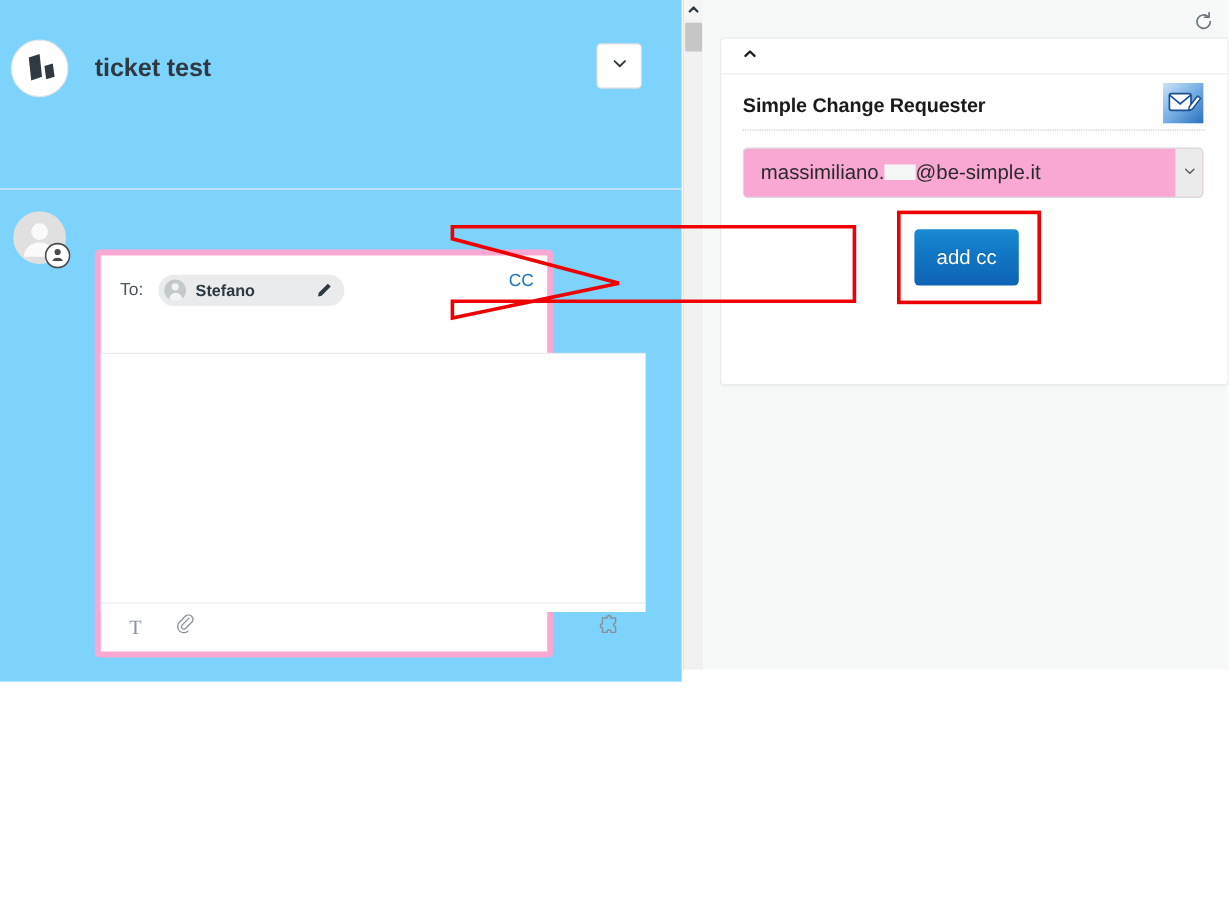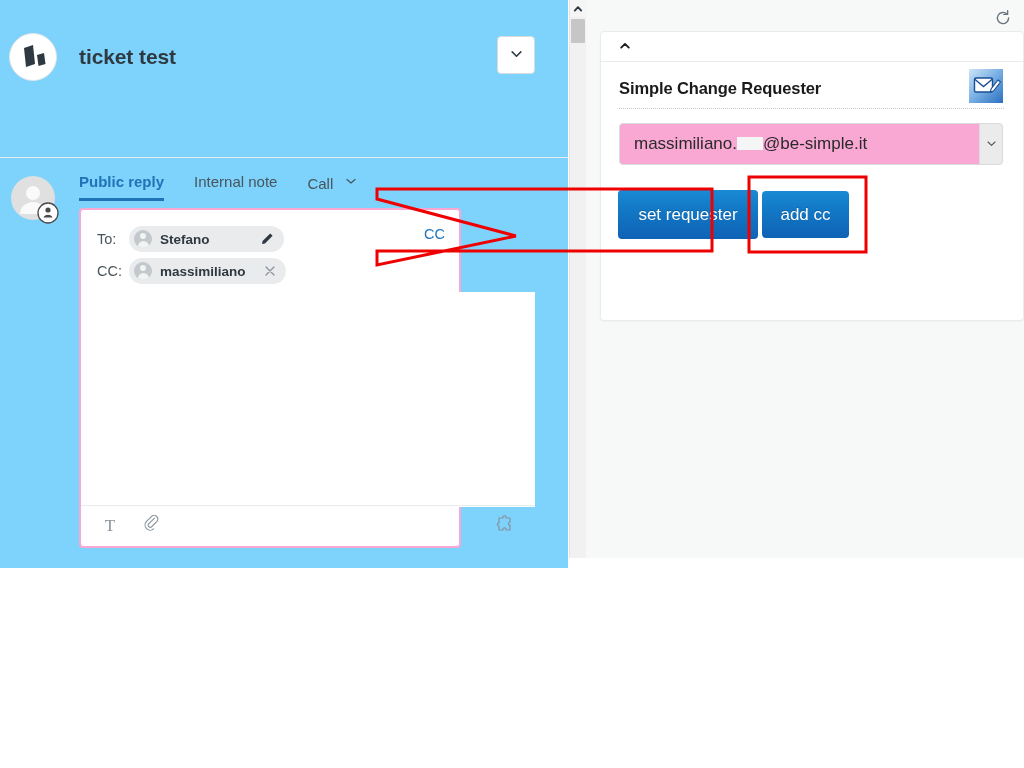--- a/index.html
+++ b/index.html
@@ -130,21 +130,21 @@
     display: inline-block;
     margin-left: 8px;
     vertical-align: 2px;
   }
 
   #composer-box {
     position: absolute;
     left: 79px; top: 208px;
     width: 382px;
     height: 340px;
-    border: 2px solid #f9a8d4;
+    border: 5px solid #f9a8d4;
     border-radius: 4px;
     background: #fff;
     box-sizing: border-box;
   }
   #recipients {
     position: absolute;
     left: 0; top: 0;
     width: 454px;
     padding: 14px 0 10px 0;
     border-bottom: 1px solid #e9ebed;
@@ -431,70 +431,40 @@
       <svg width="48" height="48" viewBox="0 0 48 48">
         <circle cx="22" cy="22" r="22" fill="#e0e0e0"></circle>
         <circle cx="22" cy="17" r="7" fill="#fafafa"></circle>
         <path d="M9 38 a13 12 0 0 1 26 0 z" fill="#fafafa"></path>
         <circle cx="37" cy="37" r="10" fill="#ffffff" stroke="#4a4a4a" stroke-width="1.3"></circle>
         <circle cx="37" cy="34" r="2.6" fill="#4a4a4a"></circle>
         <path d="M32.5 41.5 a4.8 4.3 0 0 1 9 0 z" fill="#4a4a4a"></path>
       </svg>
     </div>
 
-    <div id="tabs">
-      <div class="tab active">
-        <span>Public reply</span>
-      </div>
-      <div class="tab">
-        <span>Internal note</span>
-      </div>
-      <div class="tab">
-        <span>Call</span>
-        <span class="tab-caret">
-          <svg width="12" height="12" viewBox="0 0 12 12">
-            <path d="M2 4.5 L6 8 L10 4.5" fill="none" stroke="#49545c" stroke-width="1.2" stroke-linecap="round" stroke-linejoin="round"></path>
-          </svg>
-        </span>
-      </div>
-    </div>
 
     <div id="composer-box">
 
       <div id="recipients">
 
         <div class="recip-row">
           <span class="recip-label">To:</span>
           <span class="chip" id="chip-to">
             <span style="display:inline-flex;align-items:center;">
               <span class="chip-avatar"></span>
               <span>Stefano</span>
             </span>
             <span class="chip-action">
               <svg width="14" height="14" viewBox="0 0 14 14">
                 <path d="M10.2 1.4 L12.6 3.8 L5 11.4 L2 12 L2.6 9 Z" fill="#2f3941"></path>
               </svg>
             </span>
           </span>
         </div>
 
-        <div class="recip-row">
-          <span class="recip-label">CC:</span>
-          <span class="chip" id="chip-cc">
-            <span style="display:inline-flex;align-items:center;">
-              <span class="chip-avatar"></span>
-              <span>massimiliano</span>
-            </span>
-            <span class="chip-action">
-              <svg width="12" height="12" viewBox="0 0 12 12">
-                <path d="M2 2 L10 10 M10 2 L2 10" stroke="#87929d" stroke-width="1.2" stroke-linecap="round"></path>
-              </svg>
-            </span>
-          </span>
-        </div>
       </div>
 
       <div id="composer-body"></div>
 
       <div id="composer-toolbar">
         <div class="tool-btn">
           <span style="font-size:17px;color:#87929d;font-family:'Liberation Serif',serif;">T</span>
         </div>
         <div class="tool-btn">
           <span>
@@ -577,21 +547,20 @@
             <svg width="11" height="11" viewBox="0 0 11 11">
               <path d="M2 4 L5.5 7.4 L9 4" fill="none" stroke="#555" stroke-width="1.1" stroke-linecap="round" stroke-linejoin="round"></path>
             </svg>
           </span>
         </div>
       </div>
     </div>
 
   </div>
 
-  <button class="app-btn" id="btn-set-requester" style="left:618px; top:190px; width:140px; height:49px;">set requester</button>
 
   <button class="app-btn" id="btn-add-cc" style="left:762px; top:191px; width:87px; height:47px;">add cc</button>
 
   <svg id="annotation">
 
     <polyline points="516,236 377,199 377,189 712,189 712,251 377,251 377,265 516,236" fill="none" stroke="#ee0000" stroke-width="3" stroke-linejoin="miter"></polyline>
 
     <rect x="749" y="177" width="117" height="75" fill="none" stroke="#ee0000" stroke-width="3"></rect>
   </svg>
 

